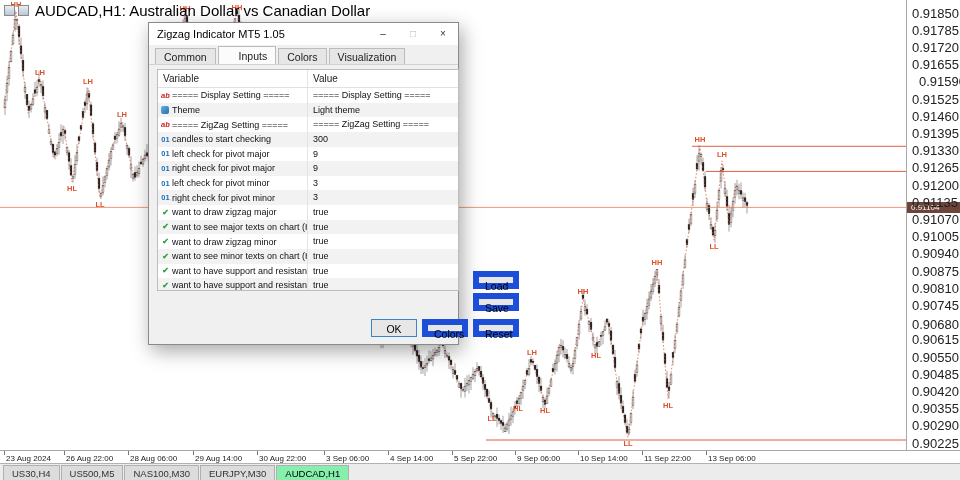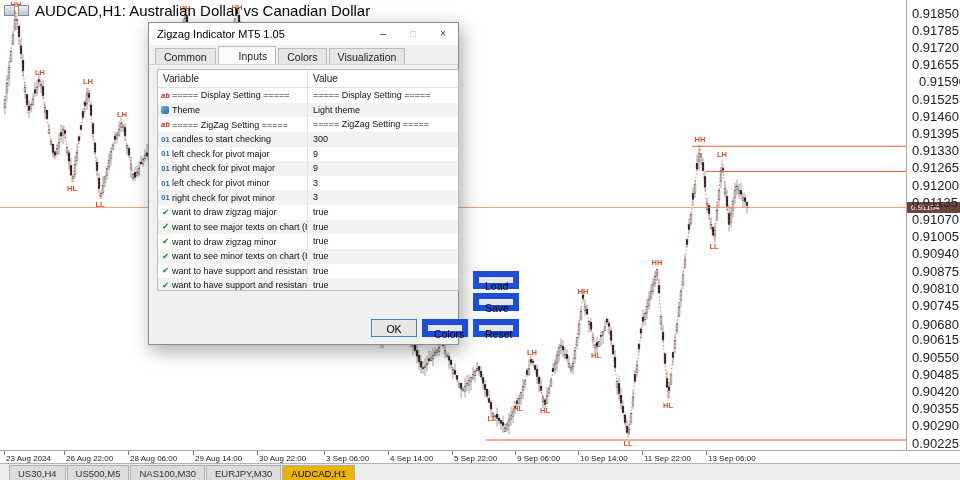--- a/index.html
+++ b/index.html
@@ -16,23 +16,23 @@
   #price-axis{position:absolute;left:906px;top:0;width:54px;height:450px;background:#fff;border-left:1px solid #a8a8a8;z-index:3;box-sizing:border-box;}
   .pa-label{position:absolute;left:5px;font-size:13px;color:#222;white-space:nowrap;}
   #price-badge{position:absolute;left:0;width:53px;height:11px;color:#fff;font-size:8px;line-height:11px;padding-left:4px;box-sizing:border-box;}
 
   
   #time-axis{position:absolute;left:0;top:450px;width:960px;height:13px;background:#fff;border-top:1px solid #a8a8a8;z-index:3;box-sizing:border-box;}
   .ta-label{position:absolute;top:3px;font-size:8px;color:#222;white-space:nowrap;}
   .ta-tick{position:absolute;top:0;width:1px;height:4px;background:#777;}
 
   
-  #tab-bar{position:absolute;left:0;top:463px;width:960px;height:17px;background:#ececec;border-top:1px solid #b2b2b2;display:flex;align-items:flex-end;padding-left:9px;box-sizing:border-box;z-index:3;}
+  #tab-bar{position:absolute;left:0;top:463px;width:960px;height:17px;background:#ececec;border-top:1px solid #b2b2b2;display:flex;align-items:flex-end;padding-left:3px;box-sizing:border-box;z-index:3;}
   .chart-tab{font-size:9.5px;color:#333;background:#dcdcdc;border:1px solid #b0b0b0;border-bottom:none;height:13px;line-height:13px;padding:1px 8px 0;margin-right:1px;white-space:nowrap;}
-  .chart-tab.active{background:#eab308;color:#000;}
+  .chart-tab.active{background:#86efac;color:#000;}
 
   
   #dialog{position:absolute;left:148px;top:22px;width:311px;height:323px;background:#f0f0f0;border:1px solid #8a8a8a;box-shadow:3px 6px 18px rgba(0,0,0,0.35);z-index:10;box-sizing:border-box;}
   #dlg-titlebar{height:22px;background:#ffffff;display:flex;align-items:center;}
   #dlg-title{flex:1;font-size:11px;color:#000;padding-left:8px;white-space:nowrap;}
   .win-btn{width:30px;height:22px;text-align:center;line-height:22px;font-size:10px;color:#333;}
   .win-btn.disabled{color:#b8b8b8;}
   #dlg-tabs{display:flex;align-items:flex-end;padding:4px 6px 0;height:20px;border-bottom:1px solid #d2d2d2;box-sizing:border-box;}
   .dlg-tab{font-size:10.5px;color:#222;background:#e6e6e6;border:1px solid #bcbcbc;border-bottom:none;height:14px;line-height:14px;padding:1px 8px 0;margin-right:2px;white-space:nowrap;}
   .dlg-tab.active{background:#fbfbfb;height:16px;line-height:16px;padding-left:20px;}

